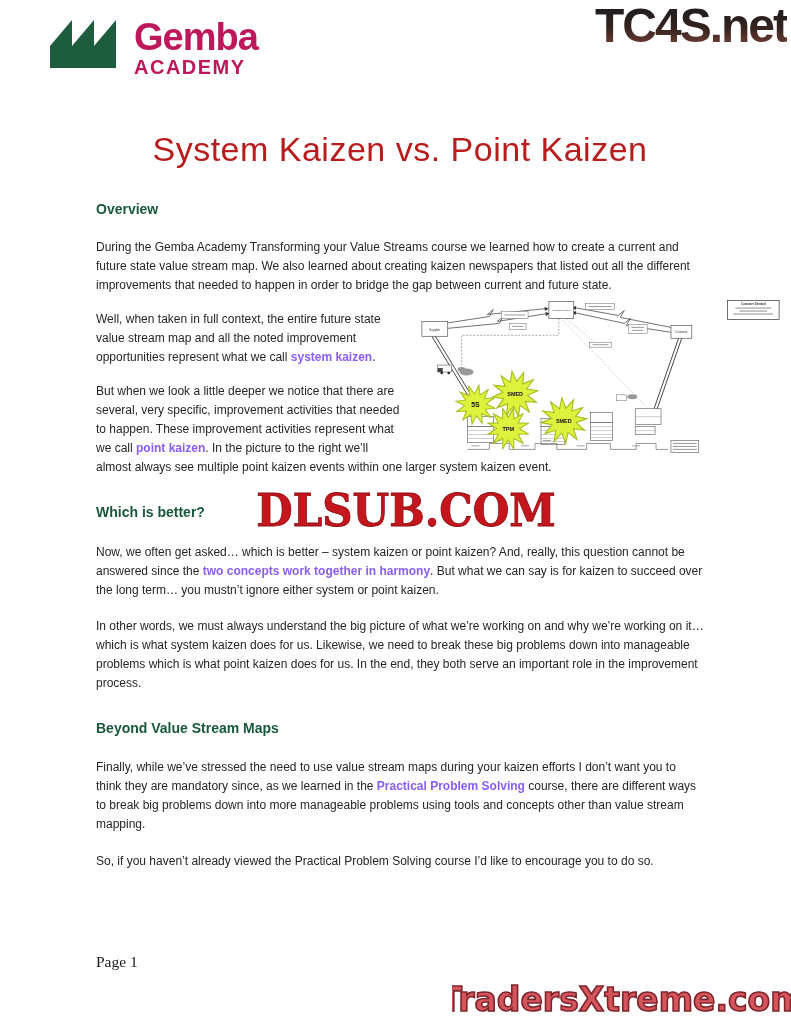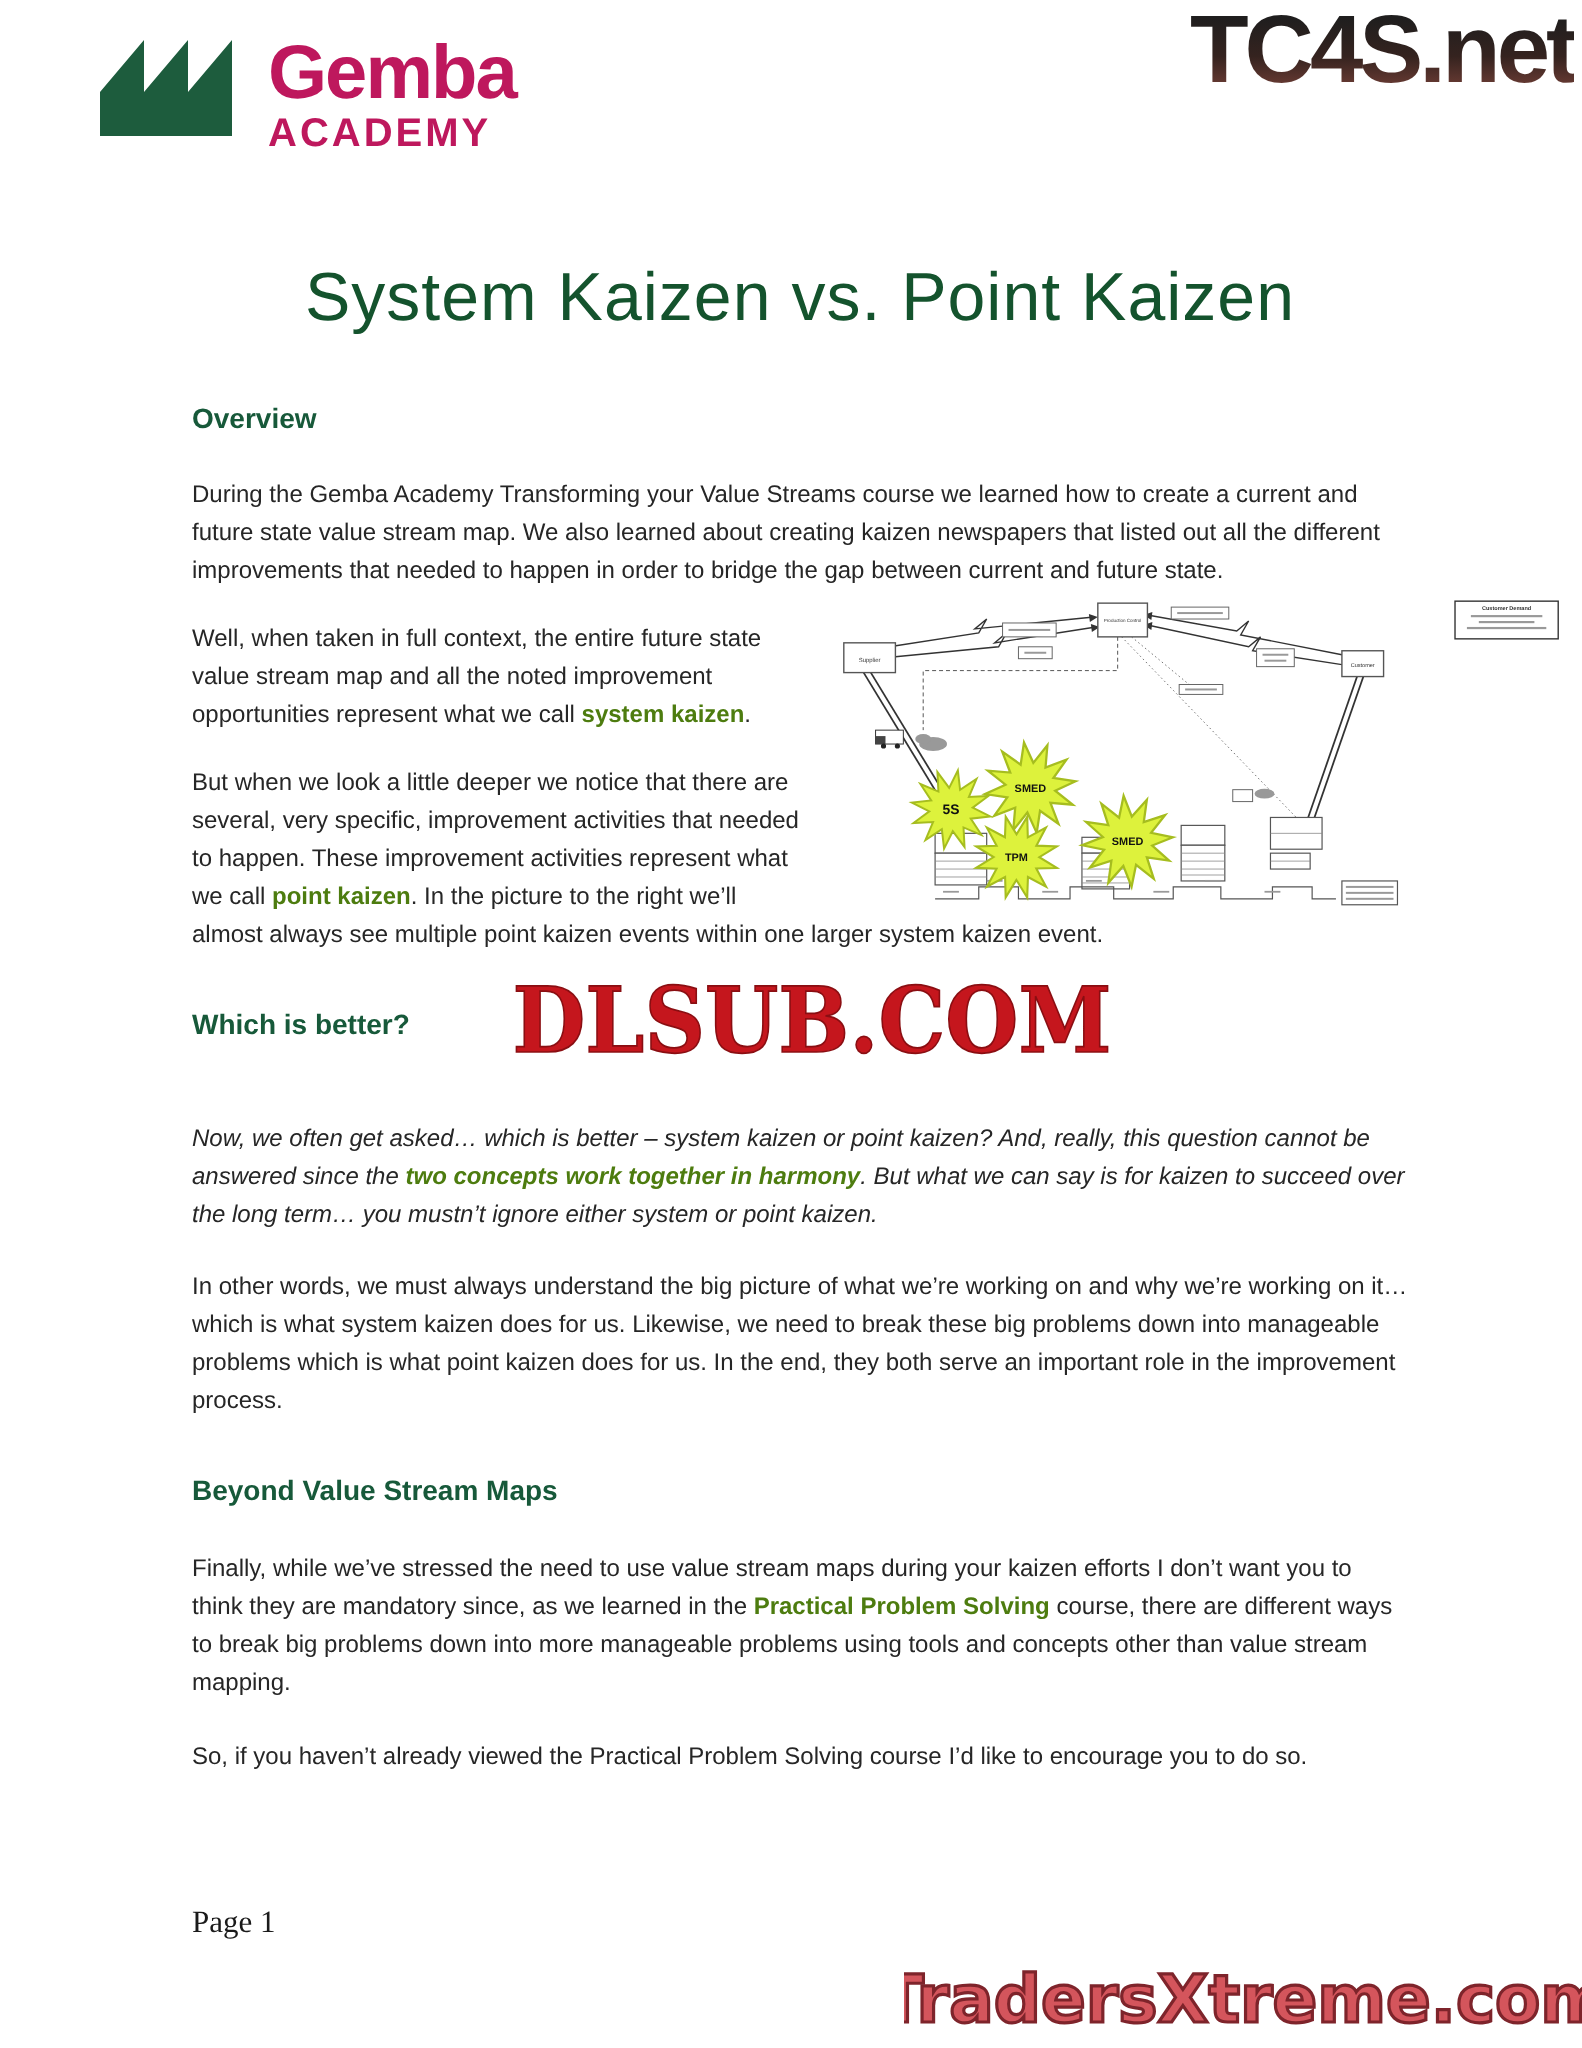--- a/index.html
+++ b/index.html
@@ -17,25 +17,25 @@
   
   .wm-tc4s{position:absolute;top:-2px;right:4px;font-size:48px;font-weight:bold;
     letter-spacing:-2px;font-family:"Liberation Sans",sans-serif;
     background:linear-gradient(180deg,#1f1e1e 20%,#35231f 55%,#8a4a40 100%);
     -webkit-background-clip:text;background-clip:text;color:transparent;z-index:20;}
   .wm-dlsub{position:absolute;left:256px;top:483px;z-index:30;}
   .wm-traders{position:absolute;left:452px;top:976px;z-index:30;}
 
   
   .content{position:absolute;left:96px;top:0;width:608px;z-index:2;}
-  .title{margin:128px 0 0;text-align:center;font-weight:normal;color:#14532d;
+  .title{margin:128px 0 0;text-align:center;font-weight:normal;color:#b91c1c;
          font-size:34px;line-height:42px;letter-spacing:.5px;}
   h2{font-size:14px;line-height:22px;color:#17593a;margin:28px 0 0;font-weight:bold;}
   p{font-size:12px;line-height:19px;margin:15px 0 0;}
-  p b{font-weight:bold;color:#4d7c0f;}
+  p b{font-weight:bold;color:#8b5cf6;}
   .vsm-figure{float:right;width:382px;height:158px;margin:-2px -88px 4px 10px;}
 
   
   .footer{position:absolute;left:96px;top:953px;width:608px;display:flex;
     justify-content:space-between;font-family:"Liberation Serif",serif;
     font-size:15.5px;color:#1a1a1a;z-index:5;}
   .footer .page-num{margin-right:46px;}
 </style>
 </head>
 <body>
@@ -191,21 +191,21 @@
         </g>
       </svg>
     </figure>
 
     <p><span>Well, when taken in full context, the entire future state value stream map and all the noted improvement opportunities represent what we call </span><b>system kaizen</b><span>.</span></p>
 
     <p><span>But when we look a little deeper we notice that there are several, very specific, improvement activities that needed to happen. These improvement activities represent what we call </span><b>point kaizen</b><span>. In the picture to the right we’ll almost always see multiple point kaizen events within one larger system kaizen event.</span></p>
 
     <h2 style="clear:both;margin-top:24px;">Which is better?</h2>
 
-    <p style="margin-top:37px;font-style:italic;"><span>Now, we often get asked… which is better – system kaizen or point kaizen?  And, really, this question cannot be answered since the </span><b>two concepts work together in harmony</b><span>.  But what we can say is for kaizen to succeed over the long term… you mustn’t ignore either system or point kaizen.</span></p>
+    <p style="margin-top:20px;"><span>Now, we often get asked… which is better – system kaizen or point kaizen?  And, really, this question cannot be answered since the </span><b>two concepts work together in harmony</b><span>.  But what we can say is for kaizen to succeed over the long term… you mustn’t ignore either system or point kaizen.</span></p>
 
     <p style="margin-top:17px;">In other words, we must always understand the big picture of what we’re working on and why we’re working on it… which is what system kaizen does for us.  Likewise, we need to break these big problems down into manageable problems which is what point kaizen does for us.  In the end, they both serve an important role in the improvement process.</p>
 
     <h2 style="margin-top:24px;">Beyond Value Stream Maps</h2>
 
     <p style="margin-top:19px;"><span>Finally, while we’ve stressed the need to use value stream maps during your kaizen efforts I don’t want you to think they are mandatory since, as we learned in the </span><b>Practical Problem Solving</b><span> course, there are different ways to break big problems down into more manageable problems using tools and concepts other than value stream mapping.</span></p>
 
     <p style="margin-top:18px;">So, if you haven’t already viewed the Practical Problem Solving course I’d like to encourage you to do so.</p>
   </div>
 

